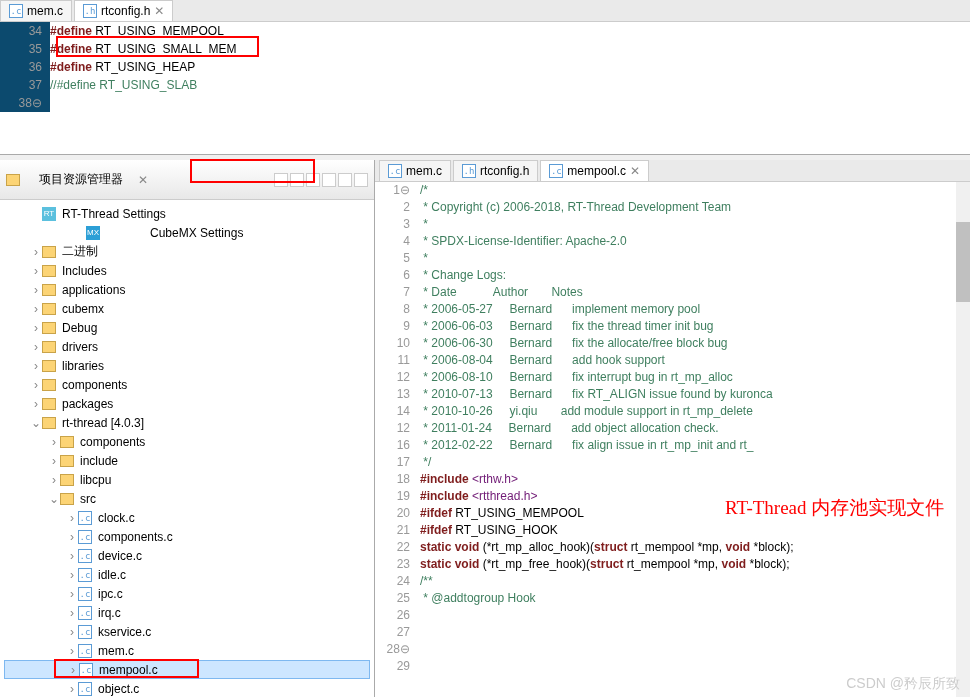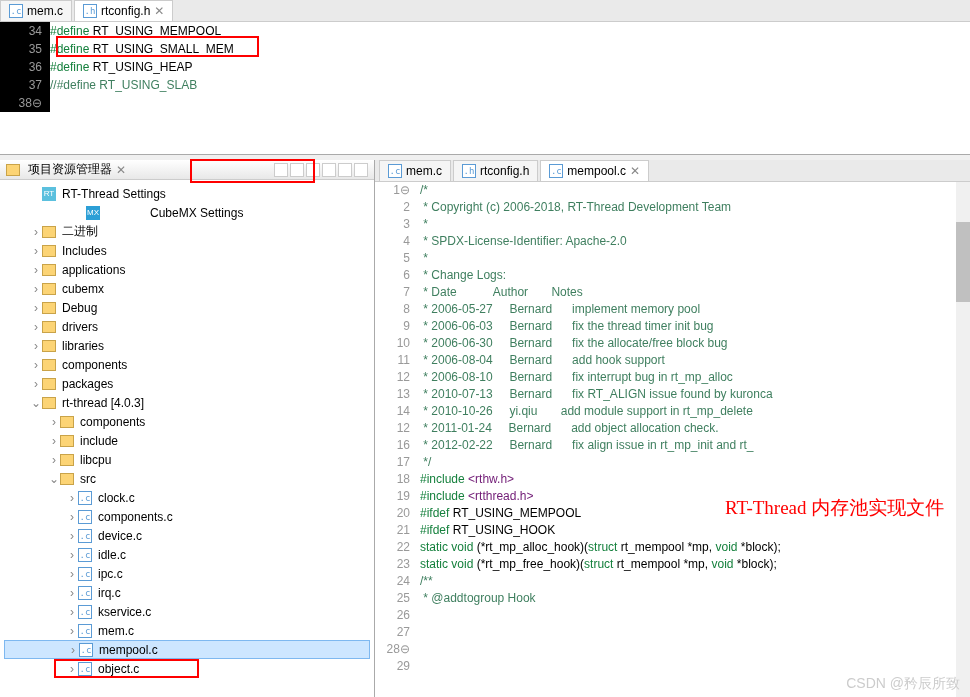--- a/index.html
+++ b/index.html
@@ -8,32 +8,32 @@
 
 .top-editor { position: absolute; top: 0; left: 0; right: 0; height: 155px; background: #fff; border-bottom: 1px solid #aaa; }
 .tabstrip { height: 22px; background: #eaeaea; display: flex; align-items: flex-end; border-bottom: 1px solid #ccc; }
 .tab { display: inline-flex; align-items: center; gap: 4px; padding: 3px 8px; border: 1px solid #ccc; border-bottom: none; background: #f5f5f5; margin-right: 2px; cursor: pointer; }
 .tab.active { background: #fff; font-weight: normal; }
 .icon-c { display: inline-block; width: 14px; height: 14px; background: #fff; border: 1px solid #5b9bd5; color: #5b9bd5; font-size: 9px; line-height: 12px; text-align: center; font-family: monospace; }
 .icon-h { display: inline-block; width: 14px; height: 14px; background: #fff; border: 1px solid #5b9bd5; color: #5b9bd5; font-size: 9px; line-height: 12px; text-align: center; font-family: monospace; }
 .close-x { color: #888; font-weight: normal; }
 
 .codearea { display: flex; font-family: Consolas, monospace; }
-.gutter { width: 50px; text-align: right; color: #999; padding-right: 8px; background: #000000; }
+.gutter { width: 50px; text-align: right; color: #999; padding-right: 8px; background: #0c4a6e; }
 .gutter div { line-height: 18px; font-size: 12px; }
 .codelines { flex: 1; background: #fff; }
 .codelines div { line-height: 18px; font-size: 12px; font-family: Consolas, monospace; white-space: pre; }
-.kw { color: #15803d; font-weight: normal; }
+.kw { color: #7f1d1d; font-weight: bold; }
 .comment { color: #3f7f5f; }
 .highlight-box { border: 2px solid #ff0000; position: absolute; }
 
 
 .lower { position: absolute; top: 160px; left: 0; right: 0; bottom: 0; display: flex; }
 .sidebar { width: 375px; background: #fff; border-right: 1px solid #aaa; display: flex; flex-direction: column; }
-.sidebar-header { height: 20px; background: linear-gradient(#fff,#e8e8e8); border-bottom: 1px solid #ccc; display: flex; align-items: center; padding: 0 6px; gap: 4px; }
+.sidebar-header { height: 40px; background: linear-gradient(#fff,#e8e8e8); border-bottom: 1px solid #ccc; display: flex; align-items: center; padding: 0 6px; gap: 15px; }
 .sidebar-toolbar { margin-left: auto; display: flex; gap: 2px; }
 .tool-ico { width: 14px; height: 14px; border: 1px solid #ccc; background: #fff; display: inline-block; }
 .tree { flex: 1; overflow: hidden; padding: 4px 4px; }
 .tree-row { display: flex; align-items: center; height: 19px; padding-left: 4px; cursor: pointer; }
 .tree-row.selected { background: #cde6ff; border: 1px solid #7eb8f0; }
 .twisty { display: inline-block; width: 12px; color: #888; text-align: center; }
 .folder-ico { display: inline-block; width: 14px; height: 12px; background: #fcd475; border: 1px solid #c9a349; margin-right: 4px; }
 .file-label { padding-left: 2px; }
 .icon-rt { display: inline-block; width: 14px; height: 14px; background: #5bc0de; color: #fff; font-size: 8px; line-height: 14px; text-align: center; margin-right: 4px; }
 .icon-mx { display: inline-block; width: 14px; height: 14px; background: #2c9fd6; color: #fff; font-size: 8px; line-height: 14px; text-align: center; margin-right: 4px; }

